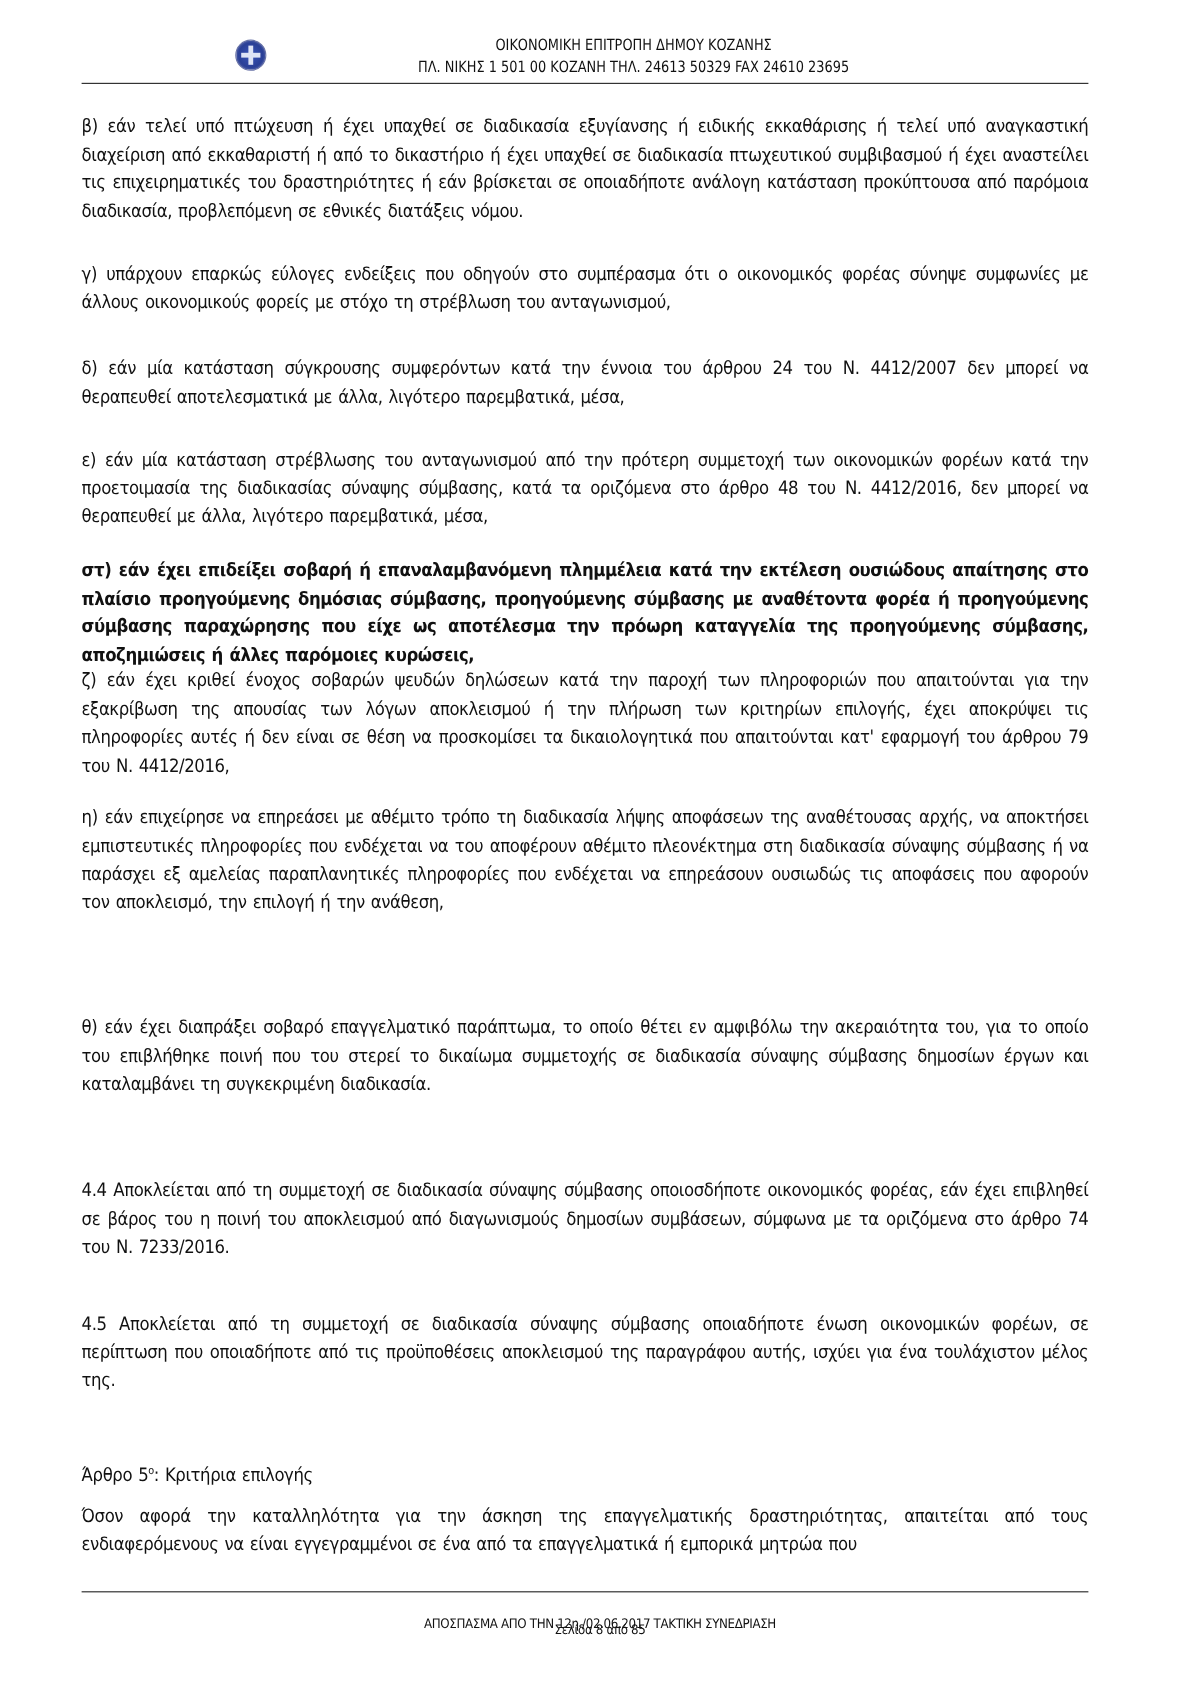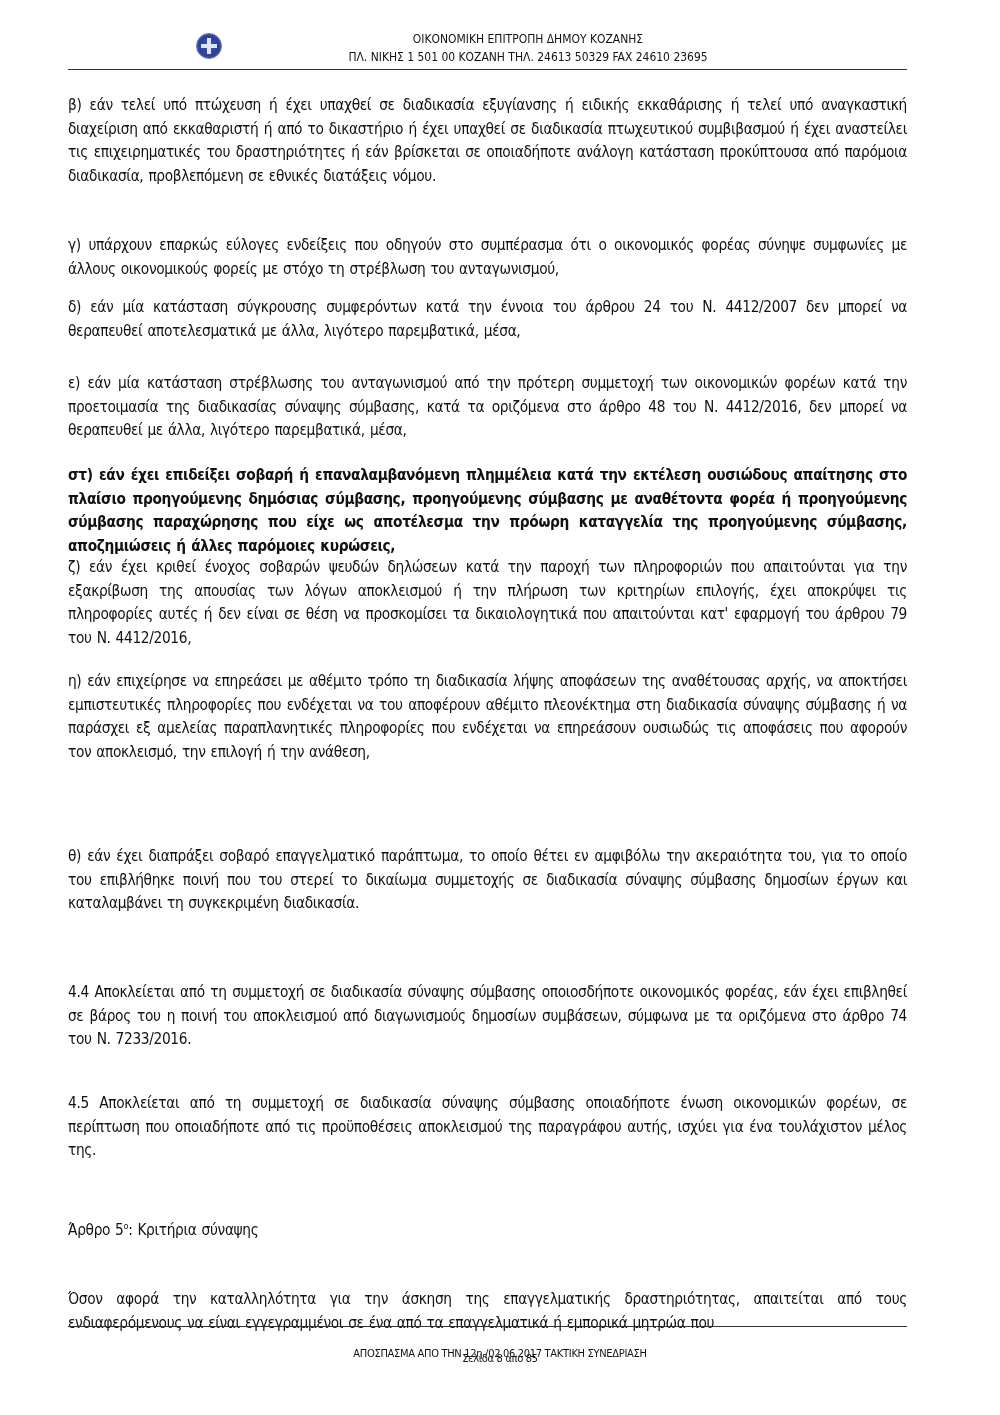--- a/index.html
+++ b/index.html
@@ -20,29 +20,29 @@
 </style>
 </head>
 <body>
 
 <div class="seal"></div>
 <div class="hdr hdr1">ΟΙΚΟΝΟΜΙΚΗ  ΕΠΙΤΡΟΠΗ  ΔΗΜΟΥ  ΚΟΖΑΝΗΣ</div>
 <div class="hdr hdr2">ΠΛ. ΝΙΚΗΣ 1 501 00 ΚΟΖΑΝΗ ΤΗΛ. 24613 50329 FAX 24610 23695</div>
 <div class="rule" style="top:69px;"></div>
 
 <div class="para" style="top:94px;">β) εάν τελεί υπό πτώχευση ή έχει υπαχθεί σε διαδικασία εξυγίανσης ή ειδικής εκκαθάρισης ή τελεί υπό αναγκαστική διαχείριση από εκκαθαριστή ή από το δικαστήριο ή έχει υπαχθεί σε διαδικασία πτωχευτικού συμβιβασμού ή έχει αναστείλει τις επιχειρηματικές του δραστηριότητες ή εάν βρίσκεται σε οποιαδήποτε ανάλογη κατάσταση προκύπτουσα από παρόμοια διαδικασία, προβλεπόμενη σε εθνικές διατάξεις νόμου.</div>
-<div class="para" style="top:234px;">γ) υπάρχουν επαρκώς εύλογες ενδείξεις που οδηγούν στο συμπέρασμα ότι ο οικονομικός φορέας σύνηψε συμφωνίες με άλλους οικονομικούς φορείς με στόχο τη στρέβλωση του ανταγωνισμού,</div>
+<div class="para" style="top:217px;">γ) υπάρχουν επαρκώς εύλογες ενδείξεις που οδηγούν στο συμπέρασμα ότι ο οικονομικός φορέας σύνηψε συμφωνίες με άλλους οικονομικούς φορείς με στόχο τη στρέβλωση του ανταγωνισμού,</div>
 <div class="para" style="top:296px;">δ) εάν μία κατάσταση σύγκρουσης συμφερόντων κατά την έννοια του άρθρου 24 του Ν. 4412/2007 δεν μπορεί να θεραπευθεί αποτελεσματικά με άλλα, λιγότερο παρεμβατικά, μέσα,</div>
 <div class="para" style="top:372px;">ε) εάν μία κατάσταση στρέβλωσης του ανταγωνισμού από την πρότερη συμμετοχή των οικονομικών φορέων κατά την προετοιμασία της διαδικασίας σύναψης σύμβασης, κατά τα οριζόμενα στο άρθρο 48 του Ν. 4412/2016, δεν μπορεί να θεραπευθεί με άλλα, λιγότερο παρεμβατικά, μέσα,</div>
 <div class="para" style="top:464px;font-weight:bold;">στ) εάν έχει επιδείξει σοβαρή ή επαναλαμβανόμενη πλημμέλεια κατά την εκτέλεση ουσιώδους απαίτησης στο πλαίσιο προηγούμενης δημόσιας σύμβασης, προηγούμενης σύμβασης με αναθέτοντα φορέα ή προηγούμενης σύμβασης παραχώρησης που είχε ως αποτέλεσμα την πρόωρη καταγγελία της προηγούμενης σύμβασης, αποζημιώσεις ή άλλες παρόμοιες κυρώσεις,</div>
 <div class="para" style="top:556px;">ζ) εάν έχει κριθεί ένοχος σοβαρών ψευδών δηλώσεων κατά την παροχή των πληροφοριών που απαιτούνται για την εξακρίβωση της απουσίας των λόγων αποκλεισμού ή την πλήρωση των κριτηρίων επιλογής, έχει αποκρύψει τις πληροφορίες αυτές ή δεν είναι σε θέση να προσκομίσει τα δικαιολογητικά που απαιτούνται κατ' εφαρμογή του άρθρου 79 του Ν. 4412/2016,</div>
 <div class="para" style="top:670px;">η) εάν επιχείρησε να επηρεάσει με αθέμιτο τρόπο τη διαδικασία λήψης αποφάσεων της αναθέτουσας αρχής, να αποκτήσει εμπιστευτικές πληροφορίες που ενδέχεται να του αποφέρουν αθέμιτο πλεονέκτημα στη διαδικασία σύναψης σύμβασης ή να παράσχει εξ αμελείας παραπλανητικές πληροφορίες που ενδέχεται να επηρεάσουν ουσιωδώς τις αποφάσεις που αφορούν τον αποκλεισμό, την επιλογή ή την ανάθεση,</div>
 <div class="para" style="top:845px;">θ) εάν έχει διαπράξει σοβαρό επαγγελματικό παράπτωμα, το οποίο θέτει εν αμφιβόλω την ακεραιότητα του, για το οποίο του επιβλήθηκε ποινή που του στερεί το δικαίωμα συμμετοχής σε διαδικασία σύναψης σύμβασης δημοσίων έργων και καταλαμβάνει τη συγκεκριμένη διαδικασία.</div>
 <div class="para" style="top:981px;">4.4 Αποκλείεται από τη συμμετοχή σε διαδικασία σύναψης σύμβασης οποιοσδήποτε οικονομικός φορέας, εάν έχει επιβληθεί σε βάρος του η ποινή του αποκλεισμού από διαγωνισμούς δημοσίων συμβάσεων, σύμφωνα με τα οριζόμενα στο άρθρο 74 του Ν. 7233/2016.</div>
 <div class="para" style="top:1092px;">4.5 Αποκλείεται από τη συμμετοχή σε διαδικασία σύναψης σύμβασης οποιαδήποτε ένωση οικονομικών φορέων, σε περίπτωση που οποιαδήποτε από τις προϋποθέσεις αποκλεισμού της παραγράφου αυτής, ισχύει για ένα τουλάχιστον μέλος της.</div>
 
-<div class="para" style="top:1215px;"><span>Άρθρο 5</span><sup>ο</sup><span>:  Κριτήρια σύναψης</span></div>
+<div class="para" style="top:1215px;"><span>Άρθρο 5</span><sup>ο</sup><span>:  Κριτήρια επιλογής</span></div>
 
-<div class="para" style="top:1252px;margin-top:36px;">Όσον αφορά την καταλληλότητα για την άσκηση της επαγγελματικής δραστηριότητας, απαιτείται από τους ενδιαφερόμενους να είναι εγγεγραμμένοι σε ένα από τα επαγγελματικά ή εμπορικά μητρώα που</div>
+<div class="para" style="top:1252px;">Όσον αφορά την καταλληλότητα για την άσκηση της επαγγελματικής δραστηριότητας, απαιτείται από τους ενδιαφερόμενους να είναι εγγεγραμμένοι σε ένα από τα επαγγελματικά ή εμπορικά μητρώα που</div>
 
 <div class="rule" style="top:1326px;"></div>
 <div class="ftr" style="top:1347px;">ΑΠΟΣΠΑΣΜΑ ΑΠΟ ΤΗΝ 12η /02.06.2017  ΤΑΚΤΙΚΗ ΣΥΝΕΔΡΙΑΣΗ</div>
 <div class="ftr" style="top:1317px;margin-top:35px;">Σελίδα 8 από 85</div>
 
 </body></html>

